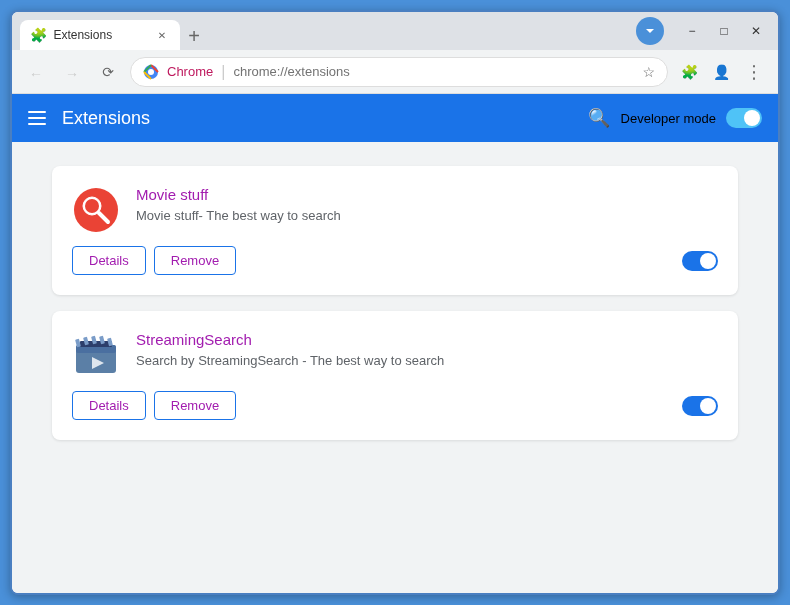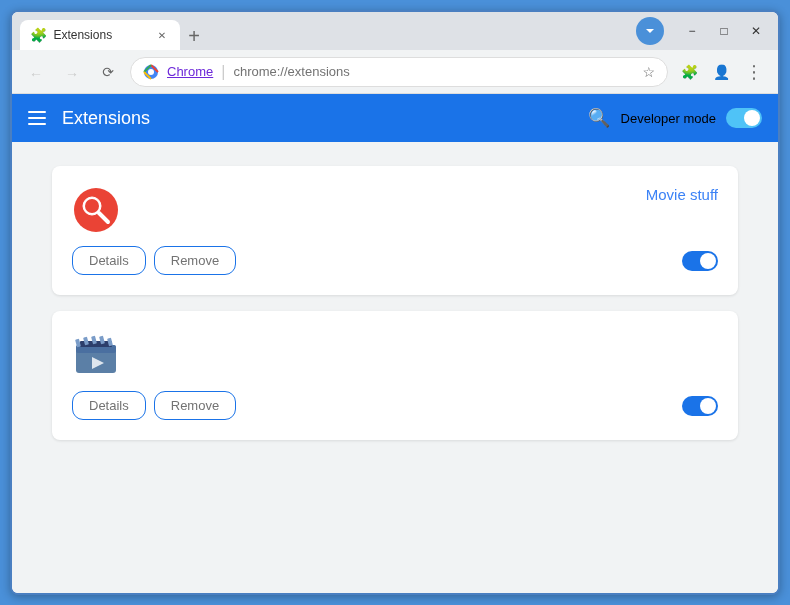--- a/index.html
+++ b/index.html
@@ -290,43 +290,42 @@
       gap: 16px;
     }
 
     .ext-info {
       flex: 1;
     }
 
     .ext-name {
       font-size: 15px;
       font-weight: 500;
-      color: #3b82f6;
+      color: #a21caf;
       margin-bottom: 4px;
-      text-align: right;
     }
 
     .ext-desc {
       font-size: 13px;
       color: #5f6368;
       line-height: 1.4;
     }
 
     .ext-card-bottom {
       display: flex;
       align-items: center;
       gap: 8px;
     }
 
     .ext-btn {
       padding: 6px 16px;
       border: 1px solid #1a73e8;
       background: #fff;
-      color: #737373;
-      border-radius: 11px;
+      color: #a21caf;
+      border-radius: 4px;
       font-size: 13px;
       cursor: pointer;
     }
 
     .toggle-on {
       width: 36px;
       height: 20px;
       background: #1a73e8;
       border-radius: 10px;
       position: relative;
@@ -393,21 +392,21 @@
 
     <div class="url-bar">
 
       <svg width="16" height="16" viewBox="0 0 16 16">
         <circle cx="8" cy="8" r="7" fill="#4285f4"></circle>
         <circle cx="8" cy="8" r="3" fill="white"></circle>
         <path d="M8 1 L15 8" stroke="#ea4335" stroke-width="2"></path>
         <path d="M8 1 L1 8" stroke="#34a853" stroke-width="2"></path>
         <path d="M1 8 L8 15" stroke="#fbbc05" stroke-width="2"></path>
       </svg>
-      <span style="font-size:13px; color:#6d28d9;text-decoration:underline;">Chrome</span>
+      <span style="font-size:13px; color:#be185d;">Chrome</span>
       <span class="url-separator">|</span>
       <span style="font-size:13px; color:#737373;">chrome://extensions</span>
       <div style="flex:1;"></div>
       <span style="color:#666; font-size:14px;">☆</span>
     </div>
 
     <div class="url-actions">
       <button class="url-action-btn" style="color:#666;">🧩</button>
       <button class="url-action-btn" style="color:#666;">👤</button>
       <button class="url-action-btn" style="font-size:18px; color:#666;">⋮</button>
@@ -437,20 +436,21 @@
       <div class="ext-card-top">
 
         <svg class="movie-logo" viewBox="0 0 48 48">
           <circle cx="24" cy="24" r="22" fill="#ea4335"></circle>
           <circle cx="20" cy="20" r="9" fill="white" stroke="white" stroke-width="1"></circle>
           <circle cx="20" cy="20" r="7" fill="#ea4335"></circle>
           <line x1="27" y1="27" x2="36" y2="36" stroke="white" stroke-width="4" stroke-linecap="round"></line>
         </svg>
         <div class="ext-info">
           <div class="ext-name">Movie stuff</div>
+          <div class="ext-desc">Movie stuff- The best way to search</div>
         </div>
       </div>
       <div class="ext-card-bottom">
         <button class="ext-btn">Details</button>
         <button class="ext-btn">Remove</button>
         <div class="toggle-on"></div>
       </div>
     </div>
 
     <div class="ext-card">
@@ -462,20 +462,24 @@
 
           <rect x="8" y="10" width="32" height="6" rx="1" fill="#2c3e6b"></rect>
           <rect x="4" y="8" width="4" height="8" rx="1" fill="#7a9cc8" transform="rotate(-15 6 12)"></rect>
           <rect x="12" y="6" width="4" height="8" rx="1" fill="#7a9cc8" transform="rotate(-15 14 10)"></rect>
           <rect x="20" y="5" width="4" height="8" rx="1" fill="#7a9cc8" transform="rotate(-15 22 9)"></rect>
           <rect x="28" y="5" width="4" height="8" rx="1" fill="#7a9cc8" transform="rotate(-15 30 9)"></rect>
           <rect x="36" y="7" width="4" height="8" rx="1" fill="#7a9cc8" transform="rotate(-15 38 11)"></rect>
 
           <polygon points="20,26 20,38 32,32" fill="white" opacity="0.8"></polygon>
         </svg>
+        <div class="ext-info">
+          <div class="ext-name">StreamingSearch</div>
+          <div class="ext-desc">Search by StreamingSearch - The best way to search</div>
+        </div>
       </div>
       <div class="ext-card-bottom">
         <button class="ext-btn">Details</button>
         <button class="ext-btn">Remove</button>
         <div class="toggle-on"></div>
       </div>
     </div>
 
   </div>
 </div>

